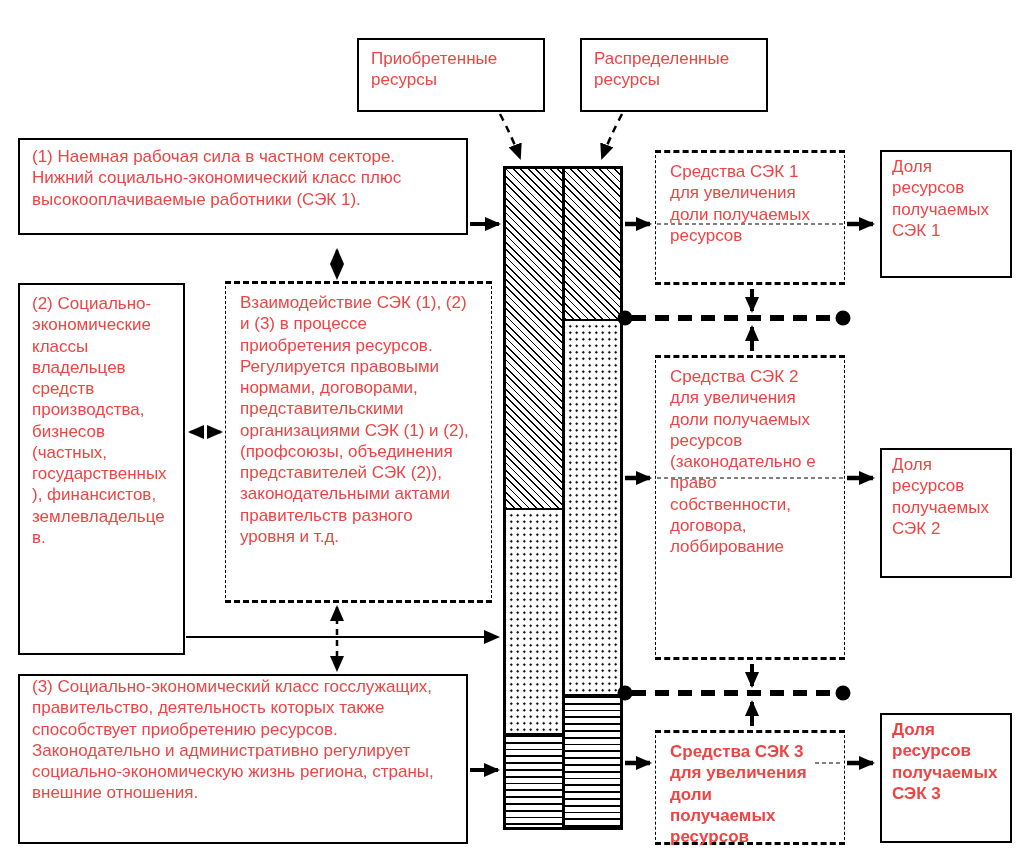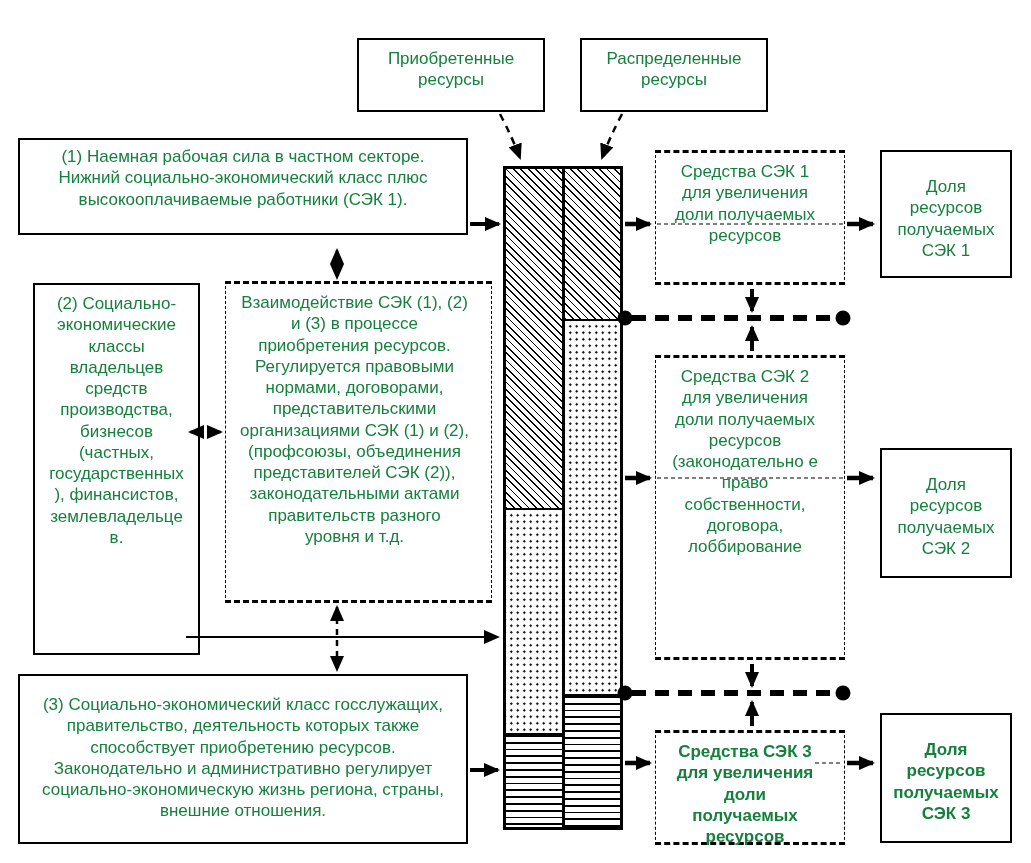--- a/index.html
+++ b/index.html
@@ -1,34 +1,34 @@
 <!DOCTYPE html>
 <html><head>
 <meta charset="utf-8">
 <style>
   html,body{margin:0;padding:0;background:#fff;}
   .canvas{
     position:relative;width:1031px;height:863px;background:#fff;
-    font-family:"Liberation Sans", sans-serif;color:#15803d;
-    font-size:17px;line-height:1.25;text-align:center;
+    font-family:"Liberation Sans", sans-serif;color:#ef4444;
+    font-size:17px;line-height:1.25;
   }
   .bx{position:absolute;box-sizing:border-box;background:transparent;}
   .solidbx{border:2px solid #000;}
   .thickbx{border:2.5px solid #000;}
   .dashbx{
     border-top:3px dashed #000;border-bottom:3px dashed #000;
     border-left:1px dashed #000;border-right:1px dashed #000;
   }
   .pad-a{padding:8px 12px;}
   .pad-b{padding:6px 12px;}
   .pad-c{padding:8px 12px;}
   .pad-inter{padding:8px 22px 8px 14px;}
   .pad-funds{padding:8px 24px 8px 14px;}
-  .pad-share{padding:24px 10px;}
-  .pad-box3{padding:18px 12px;}
+  .pad-share{padding:4px 10px;}
+  .pad-box3{padding:0 12px;}
   .wraphard{overflow-wrap:break-word;}
   
   .column{
     position:absolute;left:503px;top:166px;width:120px;height:664px;
     box-sizing:border-box;border:3px solid #000;display:flex;background:#fff;
   }
   .bar{height:100%;display:flex;flex-direction:column;}
   .bar-left{width:56px;}
   .bar-divider{width:3px;background:#000;height:100%;}
   .bar-right{flex:1;}
@@ -47,21 +47,21 @@
   <div class="bx solidbx pad-a" style="left:357px;top:38px;width:188px;height:74px;">
     <span>Приобретенные ресурсы</span>
   </div>
   <div class="bx solidbx pad-a" style="left:580px;top:38px;width:188px;height:74px;">
     <span>Распределенные ресурсы</span>
   </div>
 
   <div class="bx solidbx pad-b" style="left:18px;top:138px;width:450px;height:97px;">
     <span>(1) Наемная рабочая сила в частном секторе. Нижний социально-экономический класс плюс высокооплачиваемые работники (СЭК 1).</span>
   </div>
-  <div class="bx solidbx pad-c wraphard" style="left:18px;top:283px;width:167px;height:372px;margin-left:15px;">
+  <div class="bx solidbx pad-c wraphard" style="left:18px;top:283px;width:167px;height:372px;">
     <span>(2) Социально-экономические классы владельцев средств производства, бизнесов (частных, государственных), финансистов, землевладельцев.</span>
   </div>
   <div class="bx dashbx pad-inter" style="left:225px;top:281px;width:267px;height:322px;">
     <span>Взаимодействие СЭК (1), (2) и (3) в процессе приобретения ресурсов. Регулируется правовыми нормами, договорами, представительскими организациями СЭК (1) и (2), (профсоюзы, объединения представителей СЭК (2)), законодательными актами правительств разного уровня и т.д.</span>
   </div>
   <div class="bx solidbx pad-box3" style="left:18px;top:674px;width:450px;height:170px;">
     <span>(3) Социально-экономический класс госслужащих, правительство, деятельность которых также способствует приобретению ресурсов. Законодательно и административно регулирует социально-экономическую жизнь региона, страны, внешние отношения.</span>
   </div>
 
   <div class="column">

